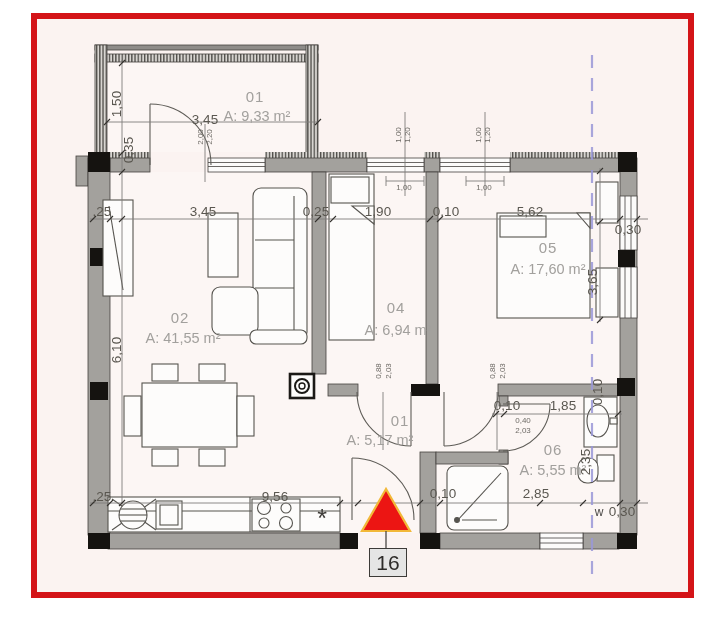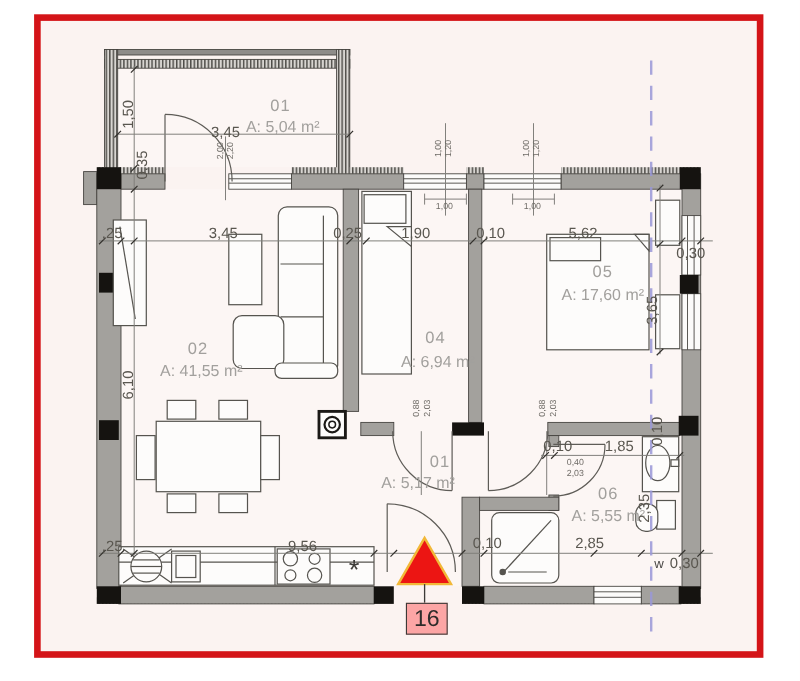--- a/index.html
+++ b/index.html
@@ -15,21 +15,21 @@
   .ar{font-size:14.5px;color:#a2a09d;}
   .dm{font-size:13.5px;color:#5a5750;}
   .dmw{font-size:12px;color:#4a4846;}
   .sm{font-size:8px;color:#6e6b66;}
   .star{font-size:25px;color:#3e3c38;transform:translate(-50%,-36%);}
   .stan{font-size:47px;font-weight:bold;color:#e41114;letter-spacing:0.5px;
         text-shadow:2px 2px 2px rgba(150,30,30,.25);}
   .wm{font-size:44px;font-weight:bold;font-style:italic;color:rgba(172,156,142,.22);}
   .wmdot{position:absolute;left:282px;top:272px;width:52px;height:52px;border-radius:50%;
          background:rgba(172,156,142,.15);}
-  .unit{position:absolute;left:369px;top:548px;width:36px;height:27px;background:#fca5a5;
+  .unit{position:absolute;left:369px;top:548px;width:36px;height:27px;background:#e5e5e5;
         border:1.6px solid #3c3a38;display:flex;align-items:center;justify-content:center;
         font-size:21px;color:#2e2c2a;}
 </style>
 </head>
 <body>
 
 <div id="canvas">
   <div id="frame"></div>
   <div class="wmdot"></div>
   <span class="lbl wm" style="left:395px;top:299px">Dogma</span>
@@ -211,21 +211,21 @@
       <line x1="592" y1="55" x2="592" y2="583" stroke="#9a98d8" stroke-width="2.2" stroke-dasharray="13 10" opacity="0.85"></line>
     </g>
 
     <g>
       <polygon points="386,489 362,531 410,531" fill="#ec1513" stroke="#f2b838" stroke-width="2.2"></polygon>
       <line x1="386" y1="531" x2="386" y2="548" stroke="#3c3a38" stroke-width="1.2"></line>
     </g>
   </svg>
 
   <span class="lbl rm" style="left:255px;top:96px">01</span>
-  <span class="lbl ar" style="left:257px;top:116px">A: 5,04 m²</span>
+  <span class="lbl ar" style="left:257px;top:116px">A: 9,33 m²</span>
   <span class="lbl rm" style="left:180px;top:317px">02</span>
   <span class="lbl ar" style="left:183px;top:338px">A: 41,55 m²</span>
   <span class="lbl rm" style="left:396px;top:307px">04</span>
   <span class="lbl ar" style="left:398px;top:330px">A: 6,94 m²</span>
   <span class="lbl rm" style="left:548px;top:247px">05</span>
   <span class="lbl ar" style="left:548px;top:269px">A: 17,60 m²</span>
   <span class="lbl rm" style="left:400px;top:420px">01</span>
   <span class="lbl ar" style="left:380px;top:440px">A: 5,17 m²</span>
   <span class="lbl rm" style="left:553px;top:449px">06</span>
   <span class="lbl ar" style="left:553px;top:470px">A: 5,55 m²</span>

